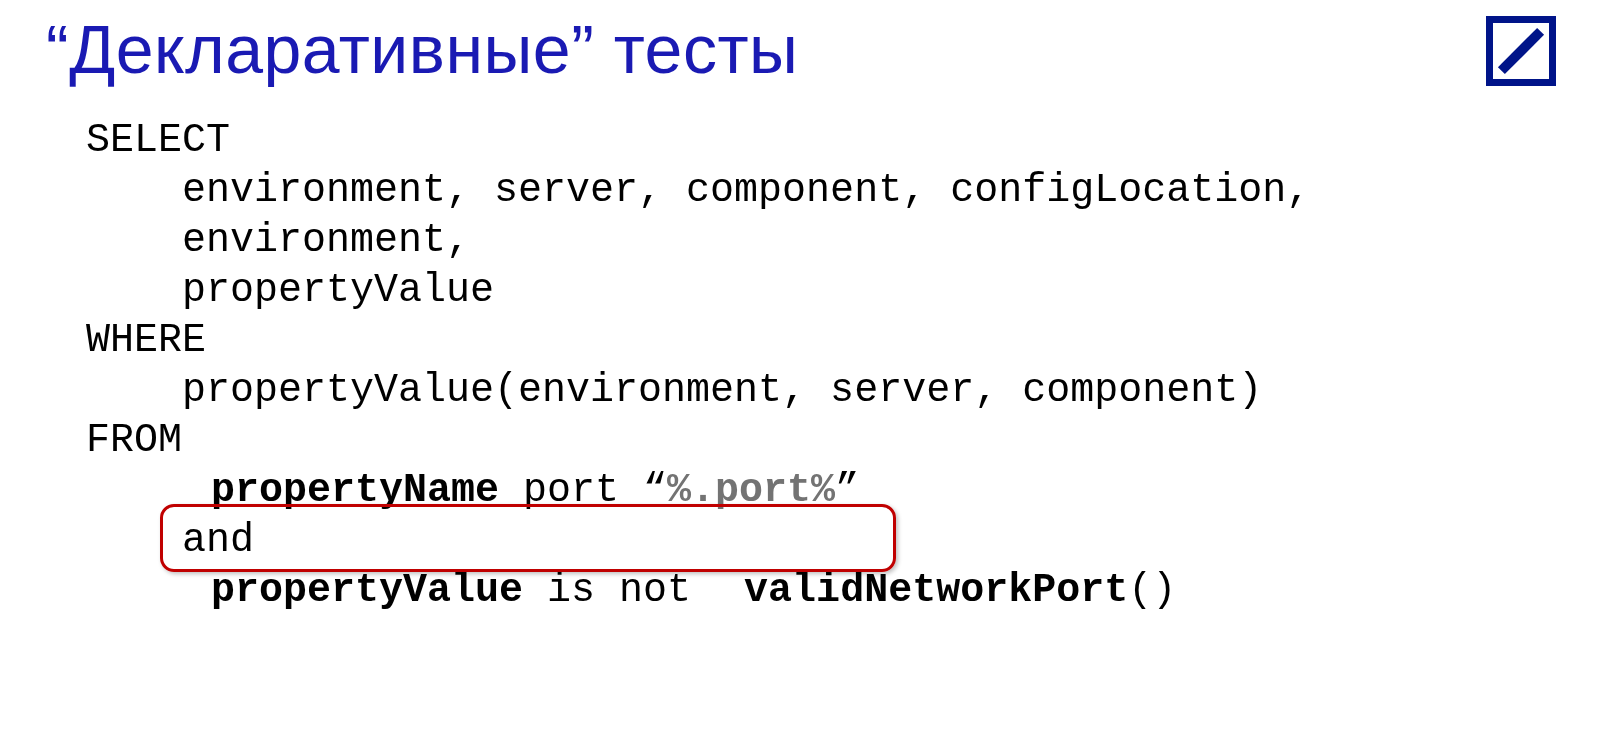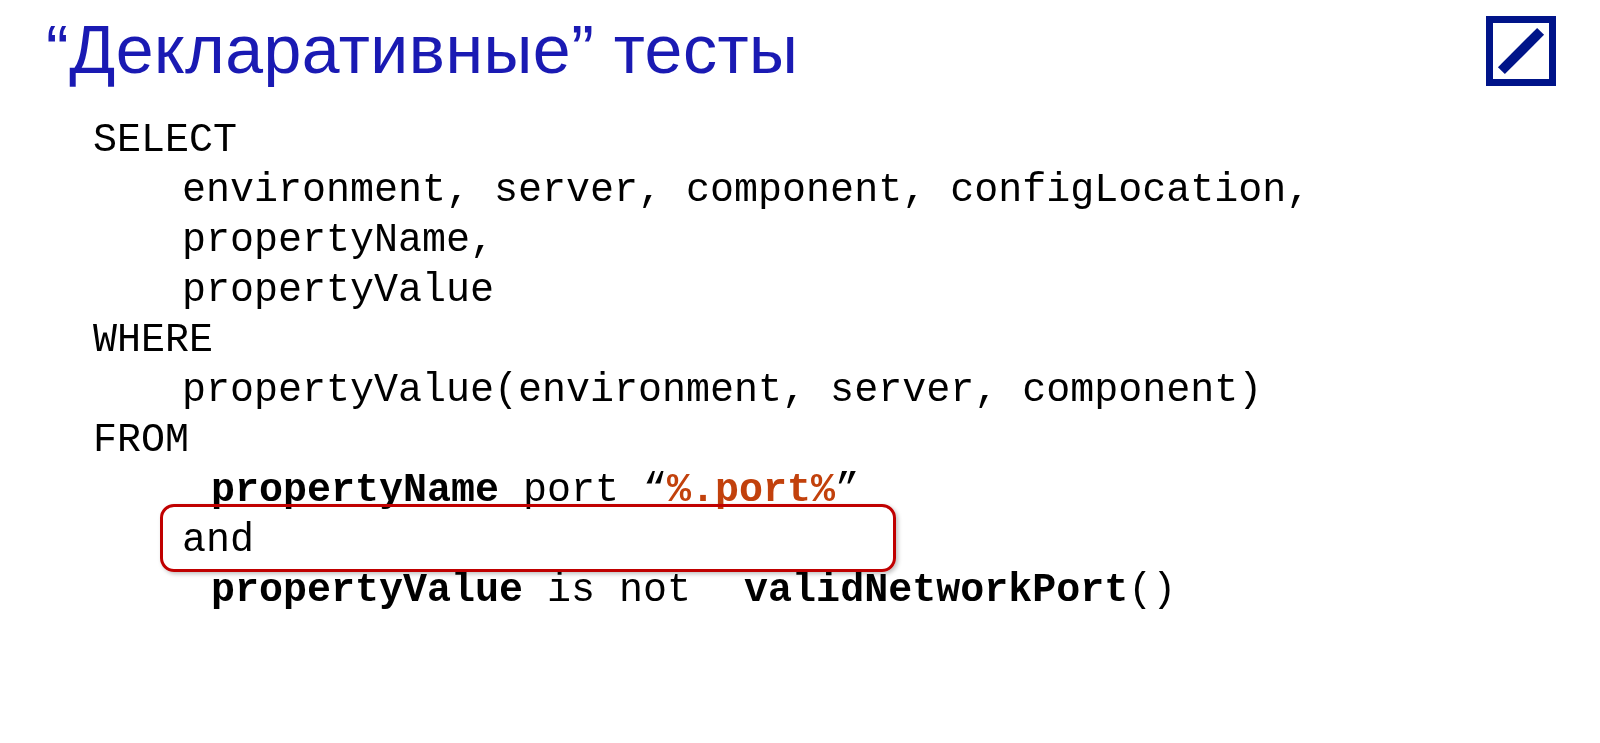--- a/index.html
+++ b/index.html
@@ -34,23 +34,23 @@
     height: 70px;
   }
   .code {
     font-family: "Courier New", Courier, monospace;
     font-size: 40px;
     line-height: 1.25;
     color: #000000;
     white-space: pre;
     margin-left: 40px;
   }
-  .code .kw   { font-weight: 400; margin-left: 7px; }
+  .code .kw   { font-weight: 400; }
   .code .b    { font-weight: 700; margin-left: 29px; }
-  .code .red  { color: #c2410c; font-weight: 700; }
+  .code .red  { color: #737373; font-weight: 700; }
   .highlight-box {
     position: absolute;
     border: 3px solid #c00000;
     border-radius: 14px;
     box-shadow: 2px 2px 4px rgba(0,0,0,0.25);
     pointer-events: none;
   }
 </style>
 </head>
 <body>
@@ -59,21 +59,21 @@
 
   <svg class="logo" viewBox="0 0 100 100">
     <rect x="4" y="4" width="92" height="92" fill="none" stroke="#001489" stroke-width="12"></rect>
     <line x1="22" y1="78" x2="78" y2="22" stroke="#001489" stroke-width="14"></line>
   </svg>
 
   <h1 class="title">“Декларативные” тесты</h1>
 
   <div class="code"><span class="kw">SELECT</span>
 <span>    environment, server, component, configLocation,</span>
-<span>    propertyName,</span>
+<span>    environment,</span>
 <span>    propertyValue</span>
 <span class="kw">WHERE</span>
 <span>    propertyValue(environment, server, component)</span>
 <span class="kw">FROM</span>
 <span>    </span><span class="b">propertyName</span><span> port “</span><span class="red">%.port%</span><span>”</span>
 <span>    and</span>
 <span>    </span><span class="b">propertyValue</span><span> is not </span><span class="b">validNetworkPort</span><span>()</span></div>
 
   <div class="highlight-box" style="left:160px; top:504px; width:730px; height:62px;"></div>
 

